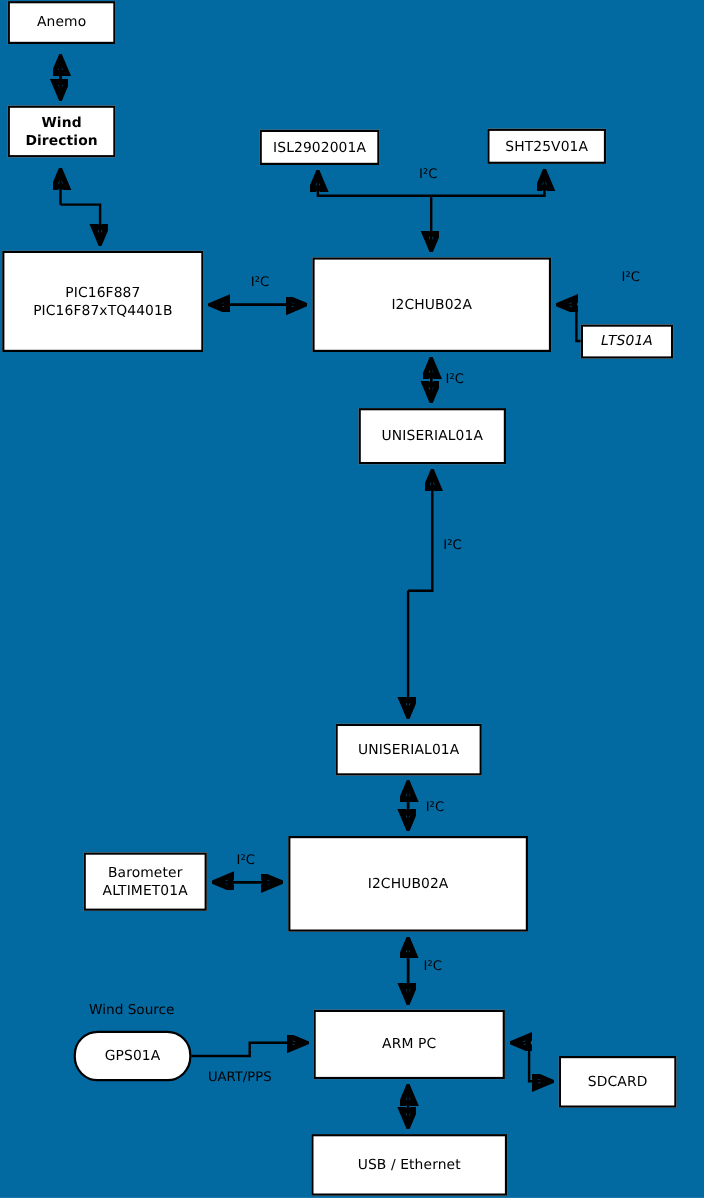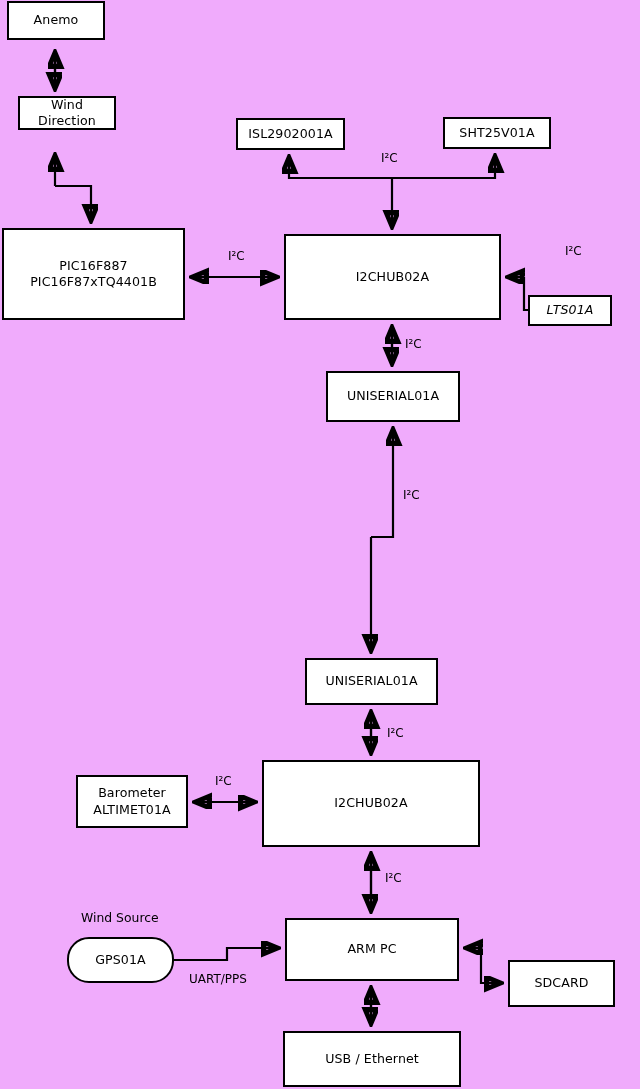--- a/index.html
+++ b/index.html
@@ -10,21 +10,21 @@
   body {
     width: 640px;
     height: 1089px;
     overflow: hidden;
     font-family: "DejaVu Sans", "Liberation Sans", sans-serif;
   }
   #diagram-root {
     position: relative;
     width: 640px;
     height: 1089px;
-    background: #f0abfc;
+    background: #0369a1;
   }
   svg#wires {
     position: absolute;
     left: 0;
     top: 0;
     width: 640px;
     height: 1089px;
   }
   svg#wires path, svg#wires line {
     stroke: #000000;
@@ -108,21 +108,21 @@
 
     <path d="M481,948 L467,948" marker-end="url(#arrowhead)"></path>
     <path d="M481,948 L481,983 L500,983" marker-end="url(#arrowhead)"></path>
 
     <path d="M371,989 L371,1023" marker-end="url(#arrowhead)"></path>
     <path d="M371,1023 L371,989" marker-end="url(#arrowhead)"></path>
   </svg>
 
   <div class="node" style="left:7px;  top:1px;    width:98px;  height:39px;">Anemo</div>
 
-  <div class="node" style="left:18px;  top:96px;   width:98px;  height:34px;">Wind
+  <div class="node" style="left:7px;  top:96px;   width:98px;  height:47px;font-weight:bold;">Wind
 Direction</div>
 
   <div class="node" style="left:2px;  top:228px;  width:183px; height:92px;">PIC16F887
 PIC16F87xTQ4401B</div>
 
   <div class="node" style="left:236px; top:118px; width:109px; height:32px;">ISL2902001A</div>
 
   <div class="node" style="left:443px; top:117px; width:108px; height:32px;">SHT25V01A</div>
 
   <div class="node" style="left:284px; top:234px; width:217px; height:86px;">I2CHUB02A</div>

